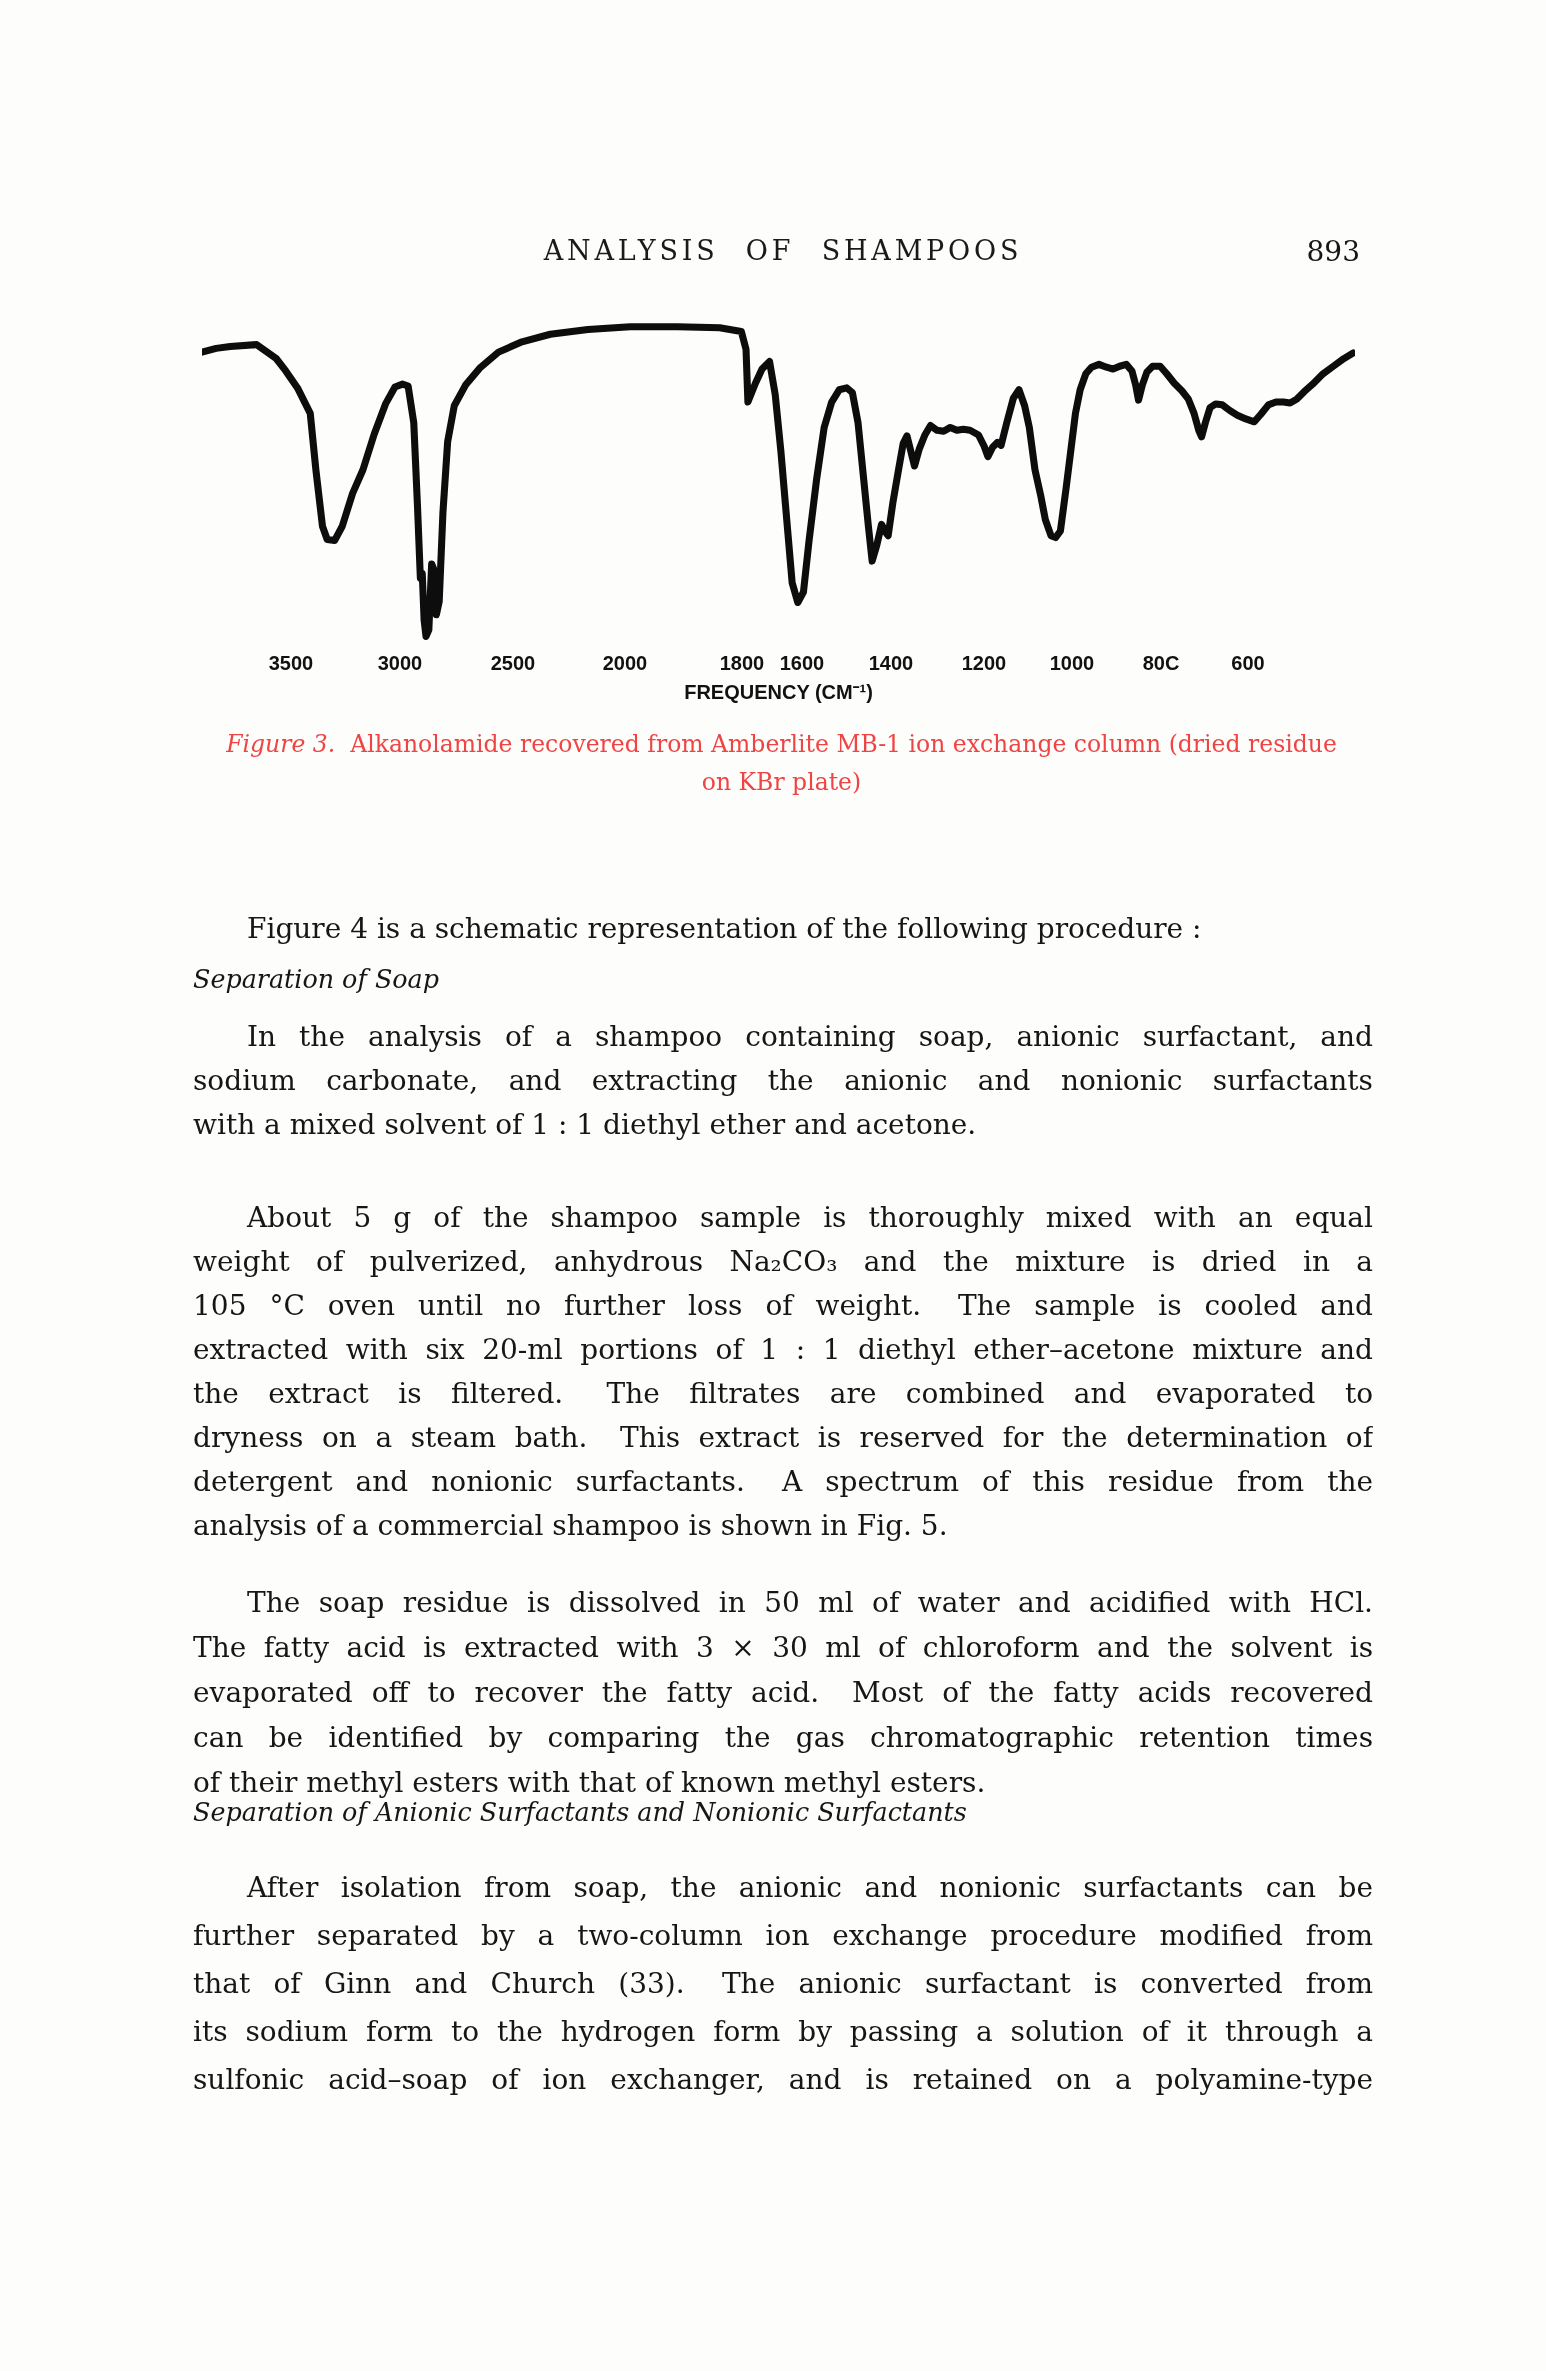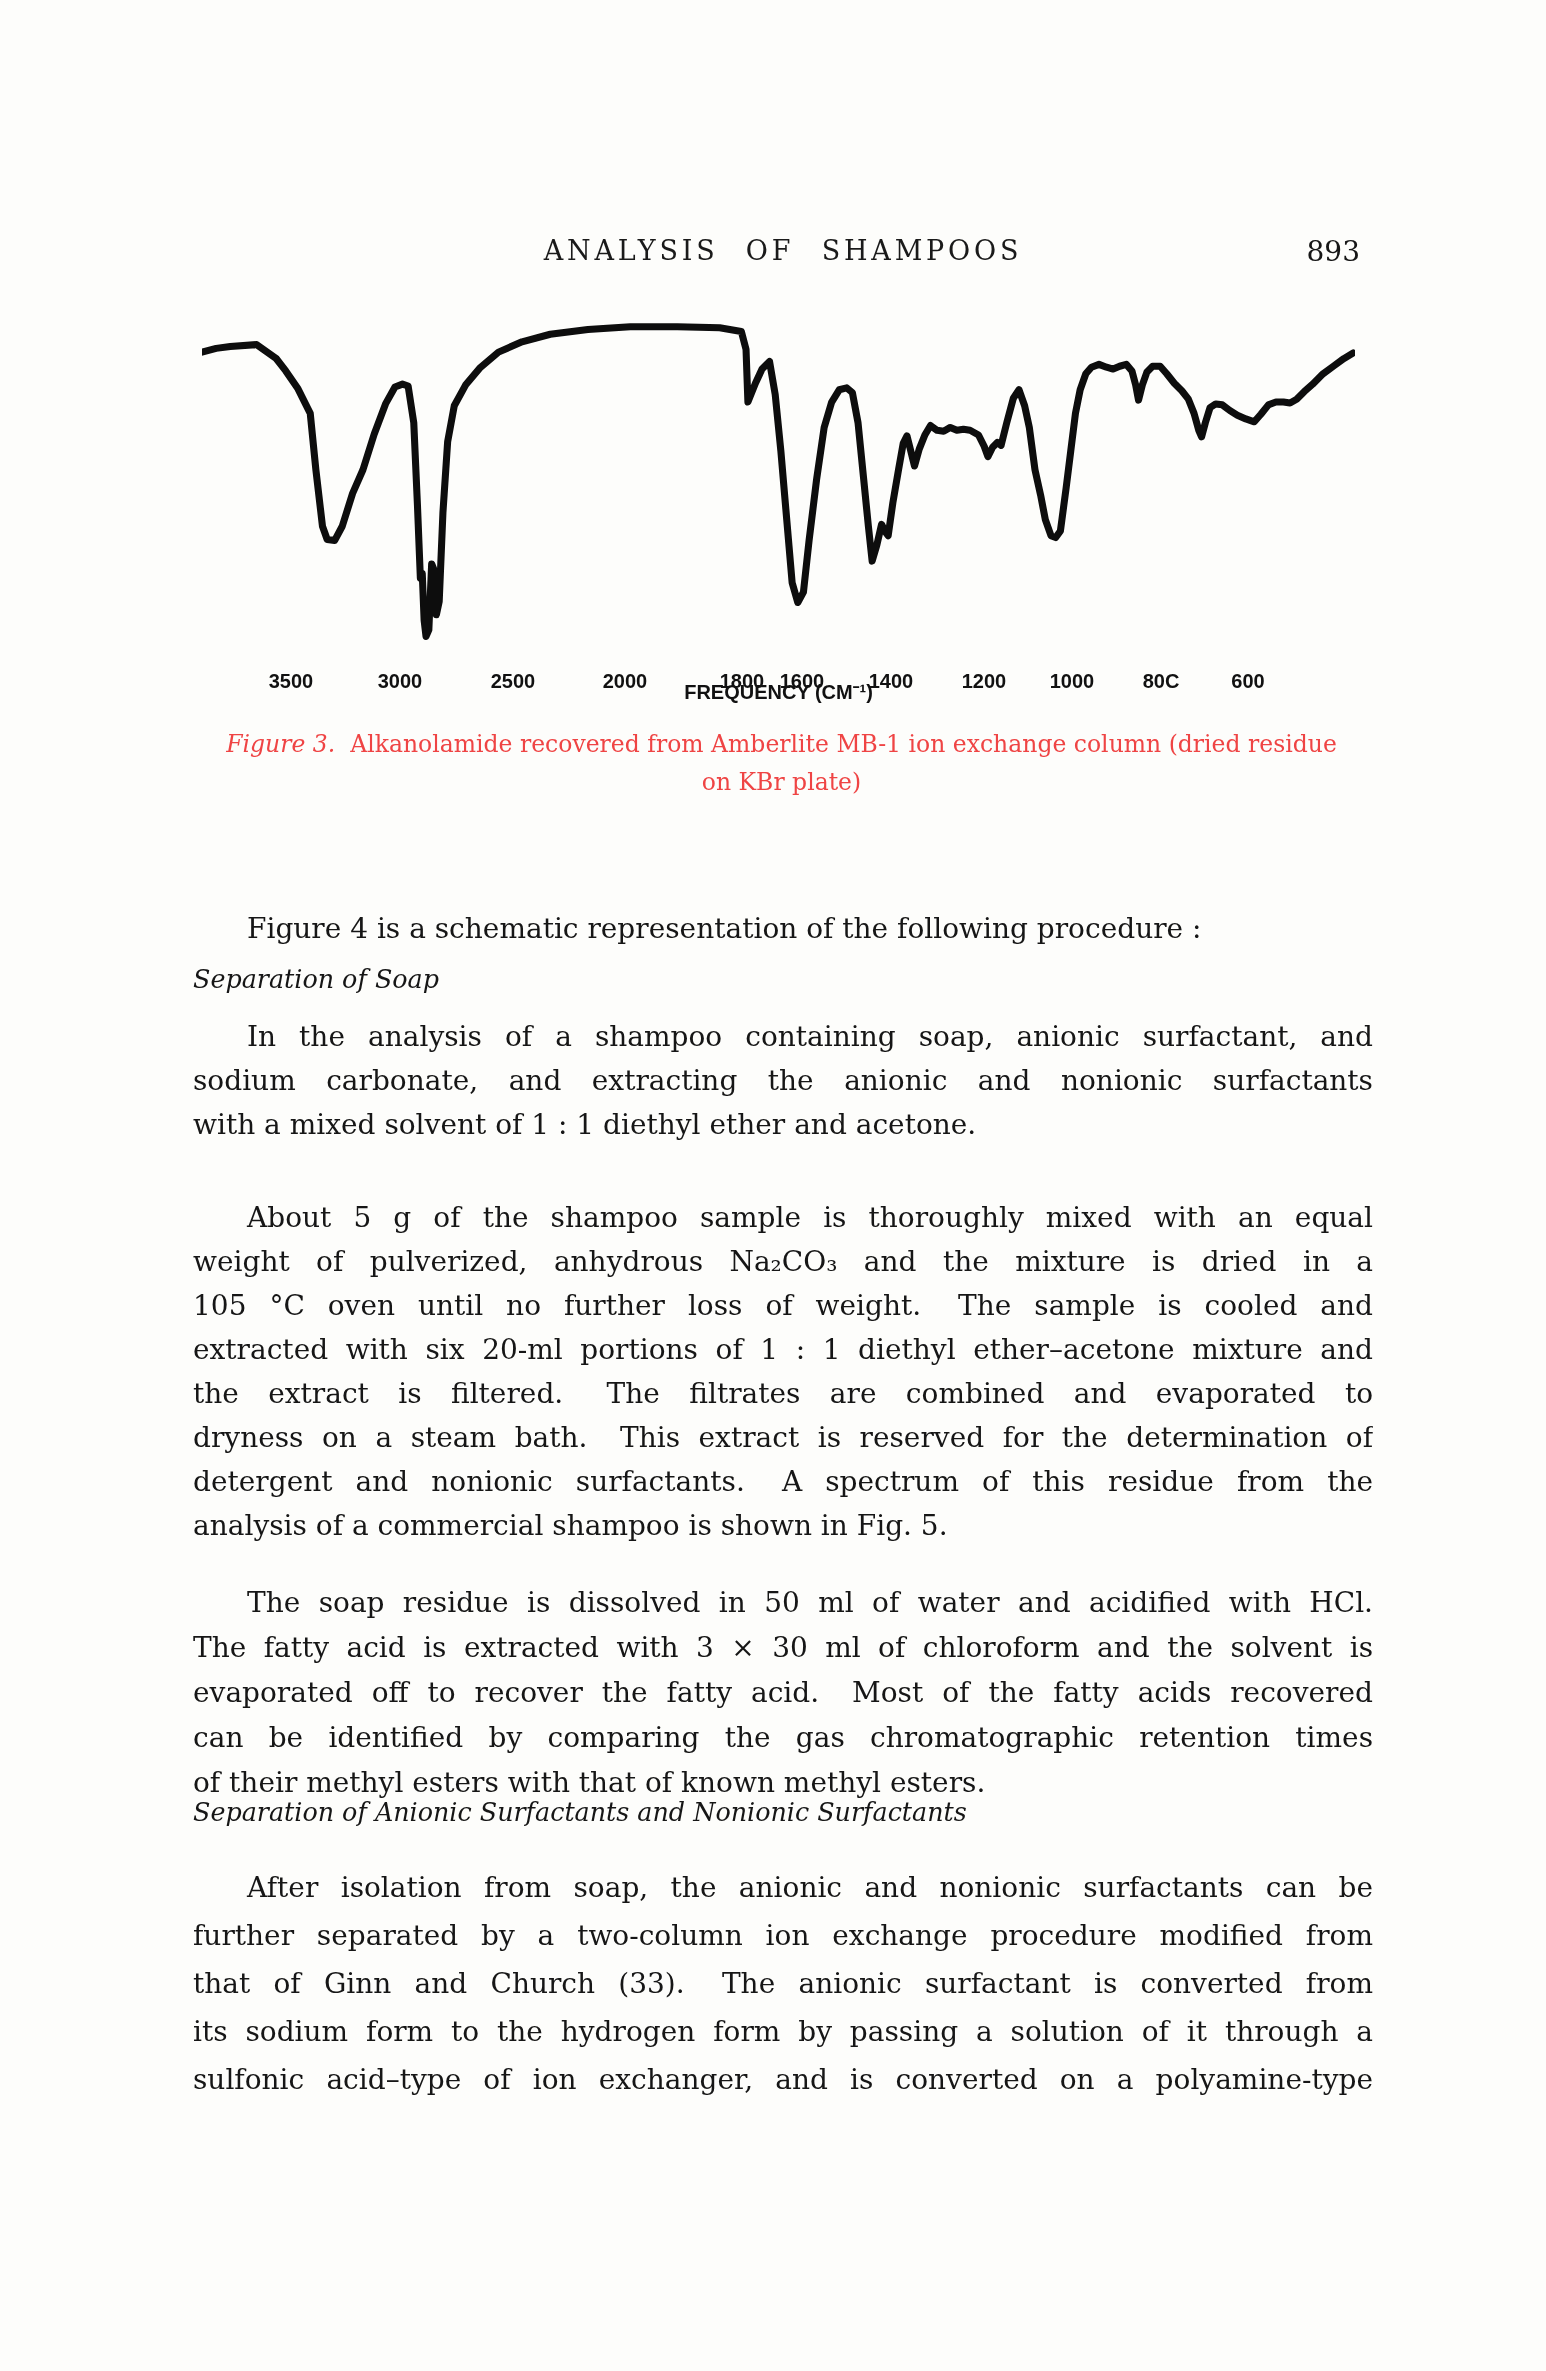--- a/index.html
+++ b/index.html
@@ -7,21 +7,21 @@
         font-family:"DejaVu Serif", serif;overflow:hidden;}
 
   .running-head{position:absolute;top:235px;left:193px;width:1180px;text-align:center;
     font-size:27px;letter-spacing:3.8px;word-spacing:15px;color:#1a1a1a;}
   .page-number{position:absolute;top:235px;right:186px;font-size:28px;}
 
   .spectrum{position:absolute;left:202px;top:305px;width:1153px;height:339px;}
 
   .axis-ticks{position:absolute;left:202px;top:652px;width:1153px;height:24.5px;
     font-family:"Liberation Sans", sans-serif;font-weight:700;font-size:20px;color:#111;}
-  .axis-ticks .tick{position:absolute;top:0;transform:translateX(-50%);letter-spacing:0px;margin-top:18px;}
+  .axis-ticks .tick{position:absolute;top:0;transform:translateX(-50%);letter-spacing:0px;}
   .axis-title{position:absolute;left:202px;top:678px;width:1153px;text-align:center;
     font-family:"Liberation Sans", sans-serif;font-weight:700;font-size:20px;color:#111;}
 
   .caption{position:absolute;left:141px;top:725px;width:1281px;text-align:center;
     font-size:23.5px;line-height:38px;color:#ef4444;}
   .cap-label{font-style:italic;margin-right:15px;}
 
   .h-main{position:absolute;left:193px;top:847px;width:1180px;text-align:center;
     font-style:italic;font-size:26px;}
   .intro{position:absolute;left:193px;top:907px;width:1180px;font-size:28px;}
@@ -107,17 +107,17 @@
       <div class="line plain">of their methyl esters with that of known methyl esters.</div>
     </div>
 
   <div class="sub sub2">Separation of Anionic Surfactants and Nonionic Surfactants</div>
 
   <div class="para para-d">
       <div class="line jline indent">After isolation from soap, the anionic and nonionic surfactants can be</div>
       <div class="line jline">further separated by a two-column ion exchange procedure modified from</div>
       <div class="line jline">that of Ginn and Church (33).  The anionic surfactant is converted from</div>
       <div class="line jline">its sodium form to the hydrogen form by passing a solution of it through a</div>
-      <div class="line jline">sulfonic acid–type of ion exchanger, and is converted on a polyamine-type</div>
+      <div class="line jline">sulfonic acid–soap of ion exchanger, and is retained on a polyamine-type</div>
     </div>
 
 </div>
 
 
 </body></html>

